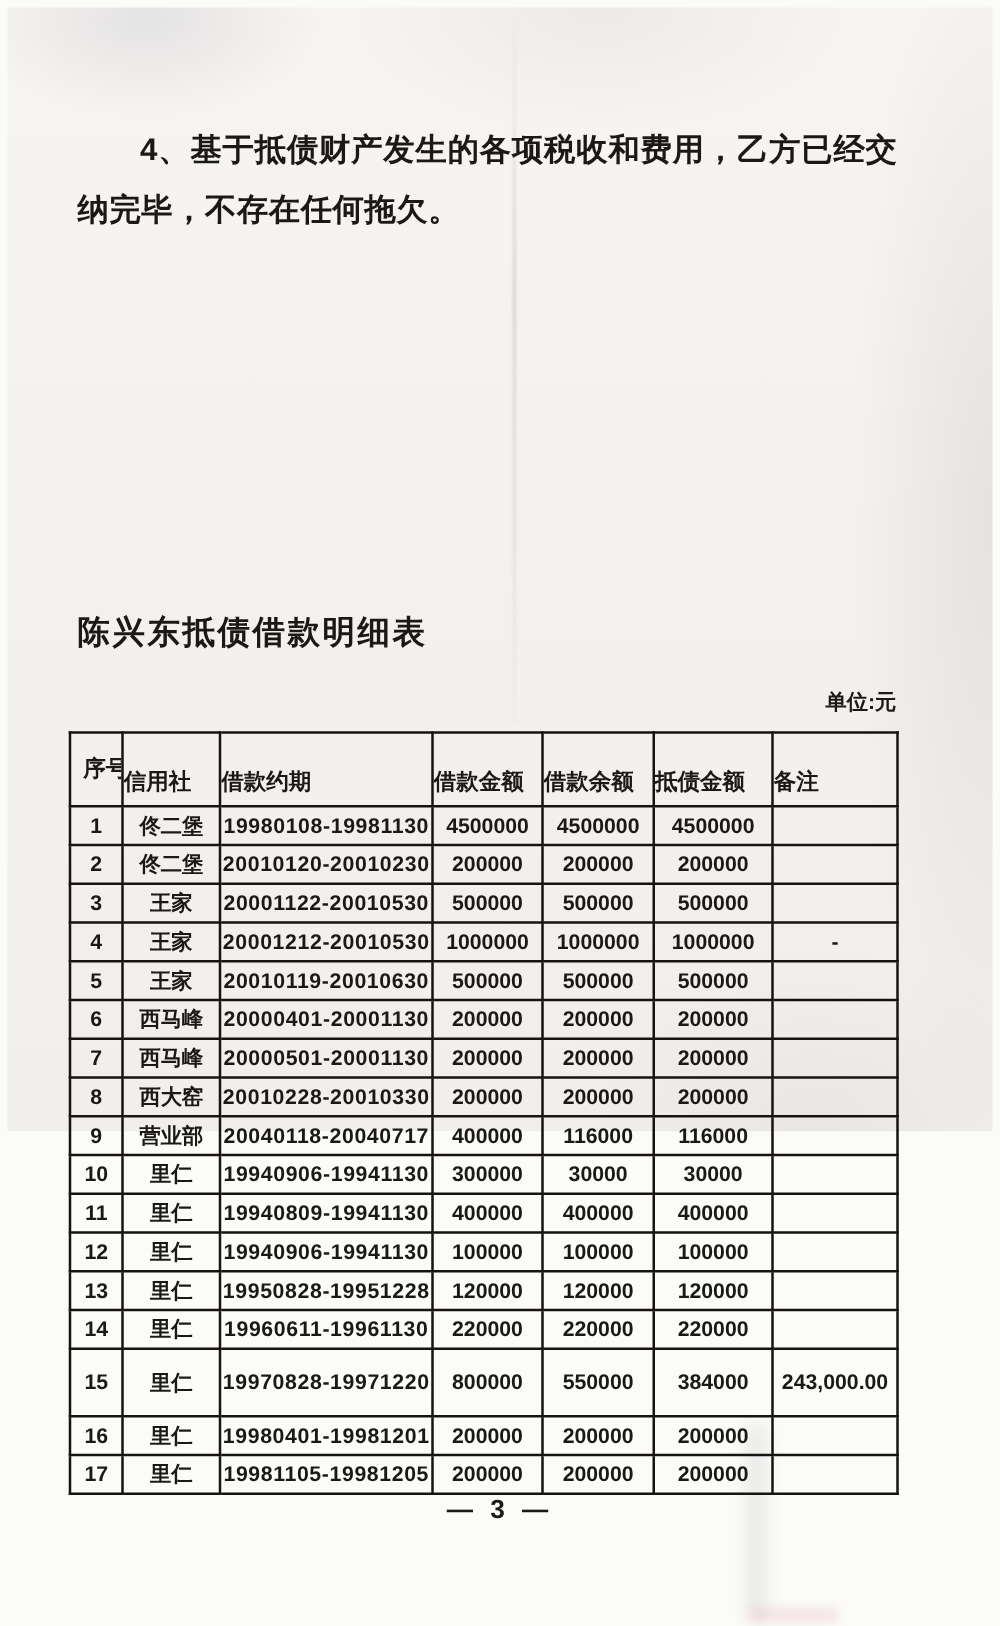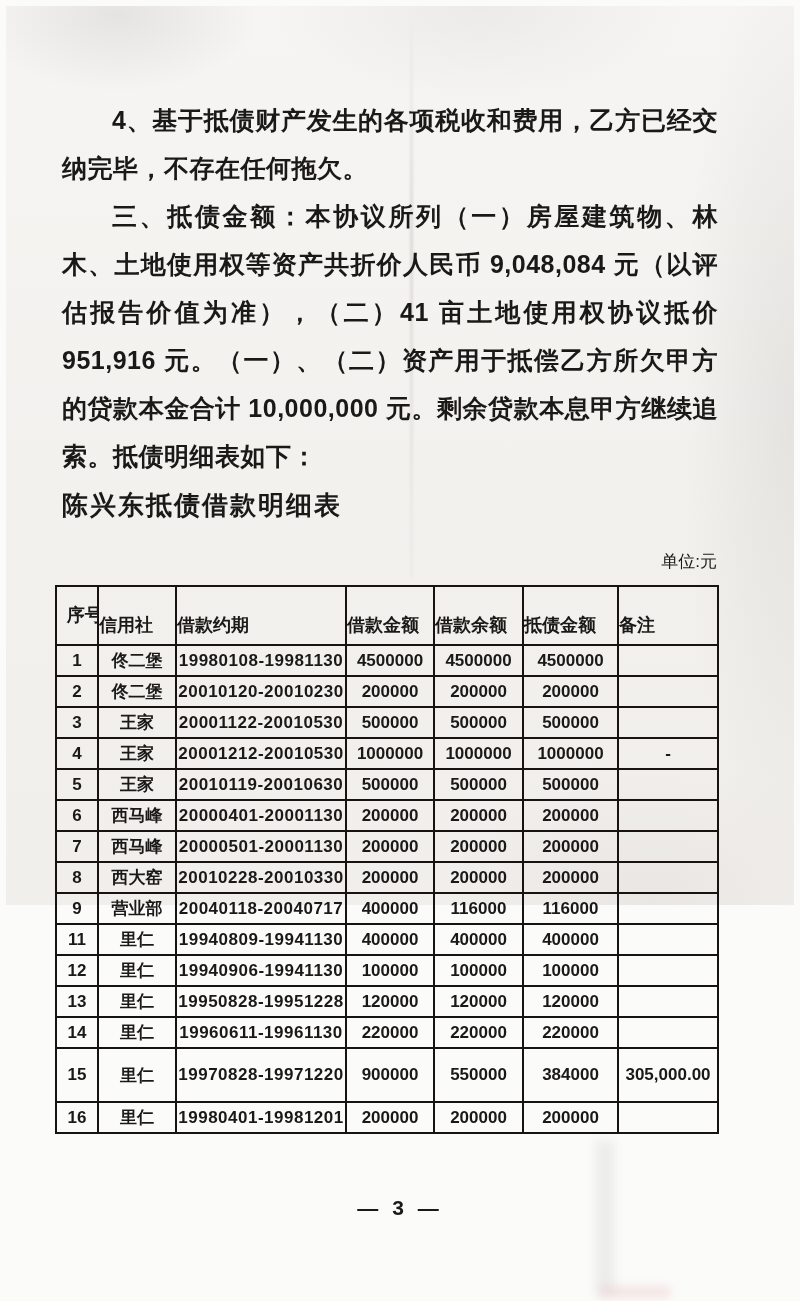--- a/index.html
+++ b/index.html
@@ -71,21 +71,21 @@
     color: var(--ink, #1b1917);
     font-size: 26px;
     font-weight: bold;
     letter-spacing: 2px;
   }
   .unit-label {
     position: absolute;
     right: 83px; top: 550px;
     color: var(--ink, #1b1917);
     font-size: 17px;
-    font-weight: normal;
+    font-weight: bold;
   }
   table.loan-table {
     position: absolute;
     left: 55px; top: 585px;
     width: 662px;
     border-collapse: collapse;
     table-layout: fixed;
     color: var(--ink, #1b1917);
   }
   table.loan-table th, table.loan-table td {
@@ -138,21 +138,20 @@
 <body>
 
 <div class="scan-page">
   <div class="paper"></div>
   <div class="crease"></div>
   <div class="streak"></div>
   <div class="smudge"></div>
 
   <div class="body-text">
     <p>4、基于抵债财产发生的各项税收和费用，乙方已经交纳完毕，不存在任何拖欠。</p>
-    <p>三、抵债金额：本协议所列（一）房屋建筑物、林木、土地使用权等资产共折价人民币 9,048,084 元（以评估报告价值为准），（二）41 亩土地使用权协议抵价 951,916 元。（一）、（二）资产用于抵偿乙方所欠甲方的贷款本金合计 10,000,000 元。剩余贷款本息甲方继续追索。抵债明细表如下：</p>
   </div>
 
   <div class="doc-table-title">陈兴东抵债借款明细表</div>
 
   <div class="unit-label">单位:元</div>
 
   <table class="loan-table">
     <colgroup>
       <col style="width:42px">
       <col style="width:78px">
@@ -258,20 +257,29 @@
         <tr>
           <td class="c-no">9</td>
           <td class="c-cu">营业部</td>
           <td class="c-period">20040118-20040717</td>
           <td class="c-amt">400000</td>
           <td class="c-amt">116000</td>
           <td class="c-amt">116000</td>
           <td class="c-remark"></td>
         </tr>
 
+        <tr>
+          <td class="c-no">10</td>
+          <td class="c-cu">里仁</td>
+          <td class="c-period">19940906-19941130</td>
+          <td class="c-amt">300000</td>
+          <td class="c-amt">30000</td>
+          <td class="c-amt">30000</td>
+          <td class="c-remark"></td>
+        </tr>
 
         <tr>
           <td class="c-no">11</td>
           <td class="c-cu">里仁</td>
           <td class="c-period">19940809-19941130</td>
           <td class="c-amt">400000</td>
           <td class="c-amt">400000</td>
           <td class="c-amt">400000</td>
           <td class="c-remark"></td>
         </tr>
@@ -303,33 +311,42 @@
           <td class="c-amt">220000</td>
           <td class="c-amt">220000</td>
           <td class="c-amt">220000</td>
           <td class="c-remark"></td>
         </tr>
 
         <tr class="tall">
           <td class="c-no">15</td>
           <td class="c-cu">里仁</td>
           <td class="c-period">19970828-19971220</td>
-          <td class="c-amt">900000</td>
+          <td class="c-amt">800000</td>
           <td class="c-amt">550000</td>
           <td class="c-amt">384000</td>
-          <td class="c-remark">305,000.00</td>
+          <td class="c-remark">243,000.00</td>
         </tr>
 
         <tr>
           <td class="c-no">16</td>
           <td class="c-cu">里仁</td>
           <td class="c-period">19980401-19981201</td>
           <td class="c-amt">200000</td>
           <td class="c-amt">200000</td>
           <td class="c-amt">200000</td>
           <td class="c-remark"></td>
         </tr>
 
+        <tr>
+          <td class="c-no">17</td>
+          <td class="c-cu">里仁</td>
+          <td class="c-period">19981105-19981205</td>
+          <td class="c-amt">200000</td>
+          <td class="c-amt">200000</td>
+          <td class="c-amt">200000</td>
+          <td class="c-remark"></td>
+        </tr>
       </tbody>
   </table>
 
   <div class="page-number">— 3 —</div>
 </div>
 
 </body></html>

